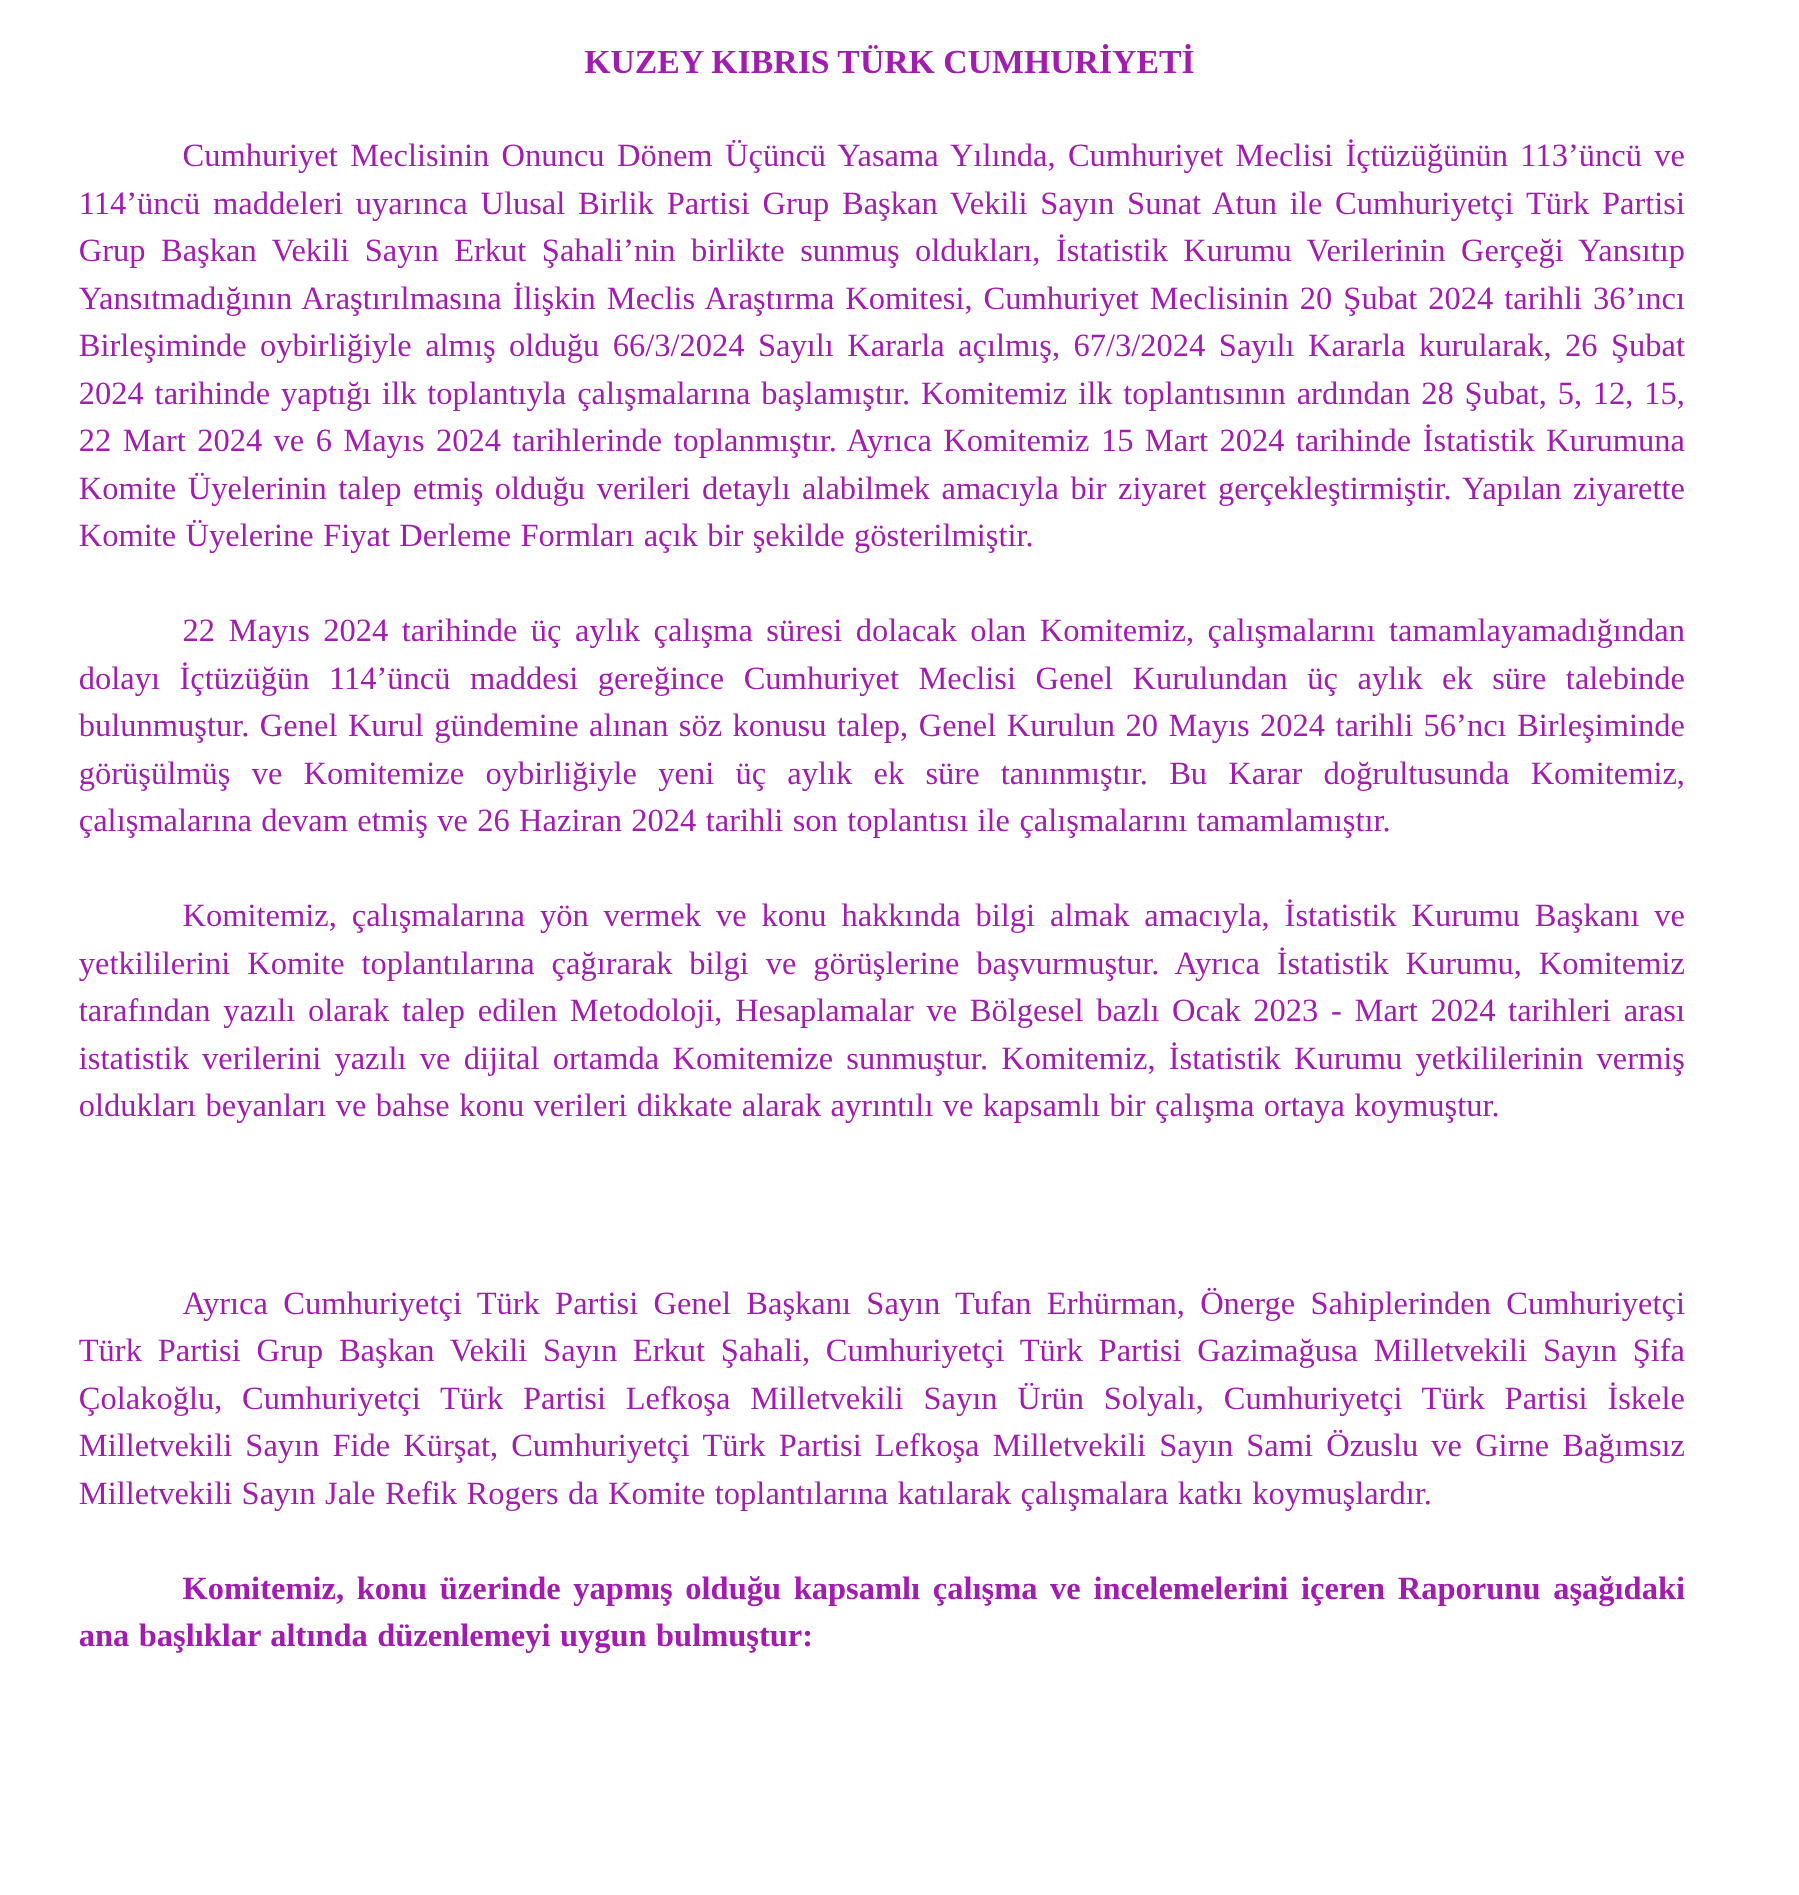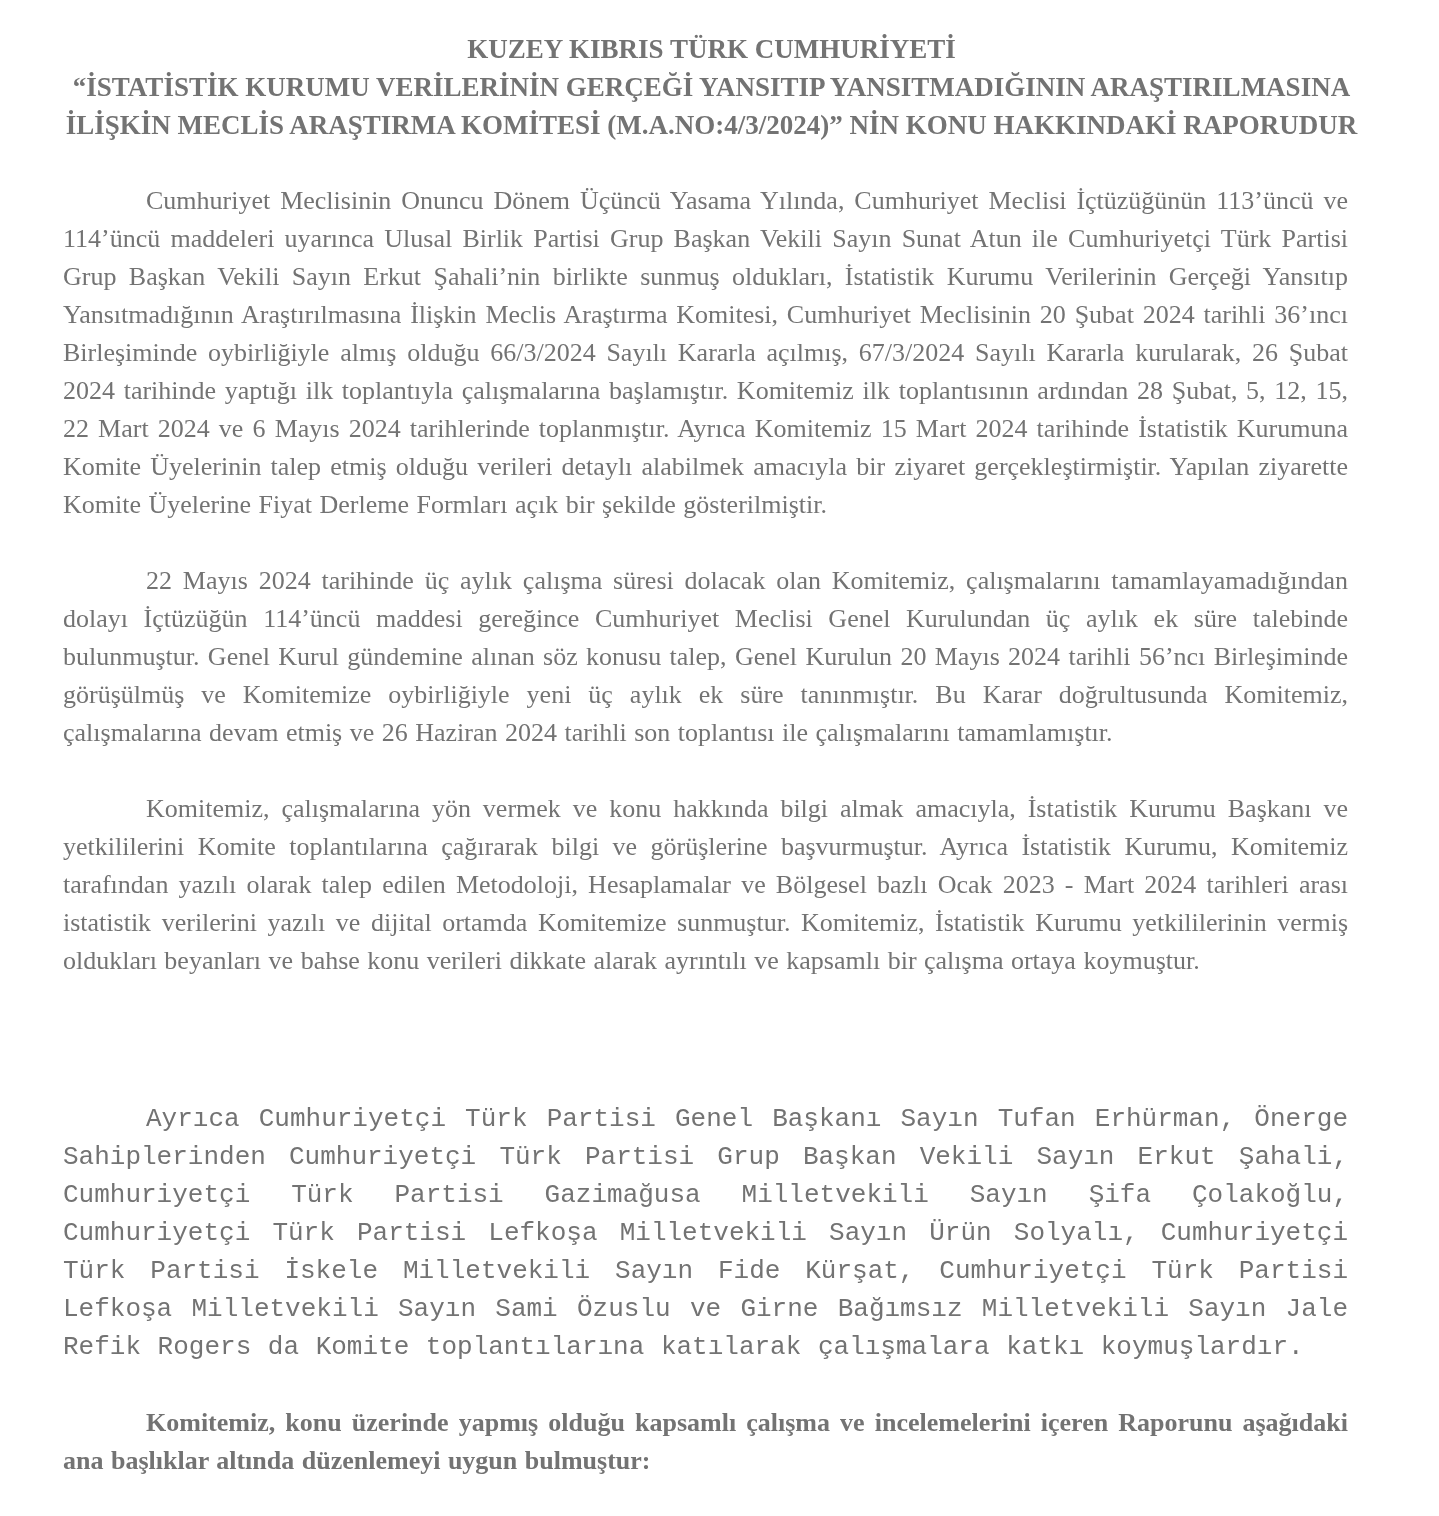--- a/index.html
+++ b/index.html
@@ -11,21 +11,21 @@
     width: 1439px;
     height: 1516px;
     overflow: hidden;
   }
   .page {
     box-sizing: border-box;
     width: 1439px;
     height: 1516px;
     padding: 30px 79px 20px 63px;
     background: #ffffff;
-    color: #737373;
+    color: #a21caf;
     font-family: "Liberation Serif", serif;
     font-size: 26px;
     line-height: 38px;
   }
   .doc-title {
     margin: 0 0 38px 0;
     font-size: 27px;
     font-weight: bold;
     line-height: 38px;
     text-align: center;
@@ -34,35 +34,33 @@
     display: block;
   }
   .body-para {
     margin: 0 12px 38px 0;
     text-align: justify;
     text-indent: 83px;
     word-spacing: 1px;
   }
   .body-para.extra-gap {
     margin-top: 120px;
-    font-family: Liberation Mono, monospace;
   }
   .body-para:last-child {
     margin-bottom: 0;
     font-weight: bold;
   }
 </style>
 </head>
 <body>
 
 <div class="page">
 
   <h1 class="doc-title">
     <span class="title-line">KUZEY KIBRIS TÜRK CUMHURİYETİ</span>
-    <span class="title-line">“İSTATİSTİK KURUMU VERİLERİNİN GERÇEĞİ YANSITIP YANSITMADIĞININ ARAŞTIRILMASINA İLİŞKİN MECLİS ARAŞTIRMA KOMİTESİ (M.A.NO:4/3/2024)” NİN KONU HAKKINDAKİ RAPORUDUR</span>
   </h1>
 
   <p class="body-para">Cumhuriyet Meclisinin Onuncu Dönem Üçüncü Yasama Yılında, Cumhuriyet Meclisi İçtüzüğünün 113’üncü ve 114’üncü maddeleri uyarınca Ulusal Birlik Partisi Grup Başkan Vekili Sayın Sunat Atun ile Cumhuriyetçi Türk Partisi Grup Başkan Vekili Sayın Erkut Şahali’nin birlikte sunmuş oldukları, İstatistik Kurumu Verilerinin Gerçeği Yansıtıp Yansıtmadığının Araştırılmasına İlişkin Meclis Araştırma Komitesi, Cumhuriyet Meclisinin 20 Şubat 2024 tarihli 36’ıncı Birleşiminde oybirliğiyle almış olduğu 66/3/2024 Sayılı Kararla açılmış, 67/3/2024 Sayılı Kararla kurularak, 26 Şubat 2024 tarihinde yaptığı ilk toplantıyla çalışmalarına başlamıştır. Komitemiz ilk toplantısının ardından 28 Şubat, 5, 12, 15, 22 Mart 2024 ve 6 Mayıs 2024 tarihlerinde toplanmıştır. Ayrıca Komitemiz 15 Mart 2024 tarihinde İstatistik Kurumuna Komite Üyelerinin talep etmiş olduğu verileri detaylı alabilmek amacıyla bir ziyaret gerçekleştirmiştir. Yapılan ziyarette Komite Üyelerine Fiyat Derleme Formları açık bir şekilde gösterilmiştir.</p>
 
   <p class="body-para">22 Mayıs 2024 tarihinde üç aylık çalışma süresi dolacak olan Komitemiz, çalışmalarını tamamlayamadığından dolayı İçtüzüğün 114’üncü maddesi gereğince Cumhuriyet Meclisi Genel Kurulundan üç aylık ek süre talebinde bulunmuştur. Genel Kurul gündemine alınan söz konusu talep, Genel Kurulun 20 Mayıs 2024 tarihli 56’ncı Birleşiminde görüşülmüş ve Komitemize oybirliğiyle yeni üç aylık ek süre tanınmıştır. Bu Karar doğrultusunda Komitemiz, çalışmalarına devam etmiş ve 26 Haziran 2024 tarihli son toplantısı ile çalışmalarını tamamlamıştır.</p>
 
   <p class="body-para">Komitemiz, çalışmalarına yön vermek ve konu hakkında bilgi almak amacıyla, İstatistik Kurumu Başkanı ve yetkililerini Komite toplantılarına çağırarak bilgi ve görüşlerine başvurmuştur. Ayrıca İstatistik Kurumu, Komitemiz tarafından yazılı olarak talep edilen Metodoloji, Hesaplamalar ve Bölgesel bazlı Ocak 2023 - Mart 2024 tarihleri arası istatistik verilerini yazılı ve dijital ortamda Komitemize sunmuştur. Komitemiz, İstatistik Kurumu  yetkililerinin vermiş oldukları beyanları ve bahse konu verileri dikkate alarak ayrıntılı ve kapsamlı bir çalışma ortaya koymuştur.</p>
 
   <p class="body-para extra-gap">Ayrıca Cumhuriyetçi Türk Partisi Genel Başkanı Sayın Tufan Erhürman, Önerge Sahiplerinden Cumhuriyetçi Türk Partisi Grup Başkan Vekili Sayın Erkut Şahali, Cumhuriyetçi Türk Partisi Gazimağusa Milletvekili Sayın Şifa Çolakoğlu, Cumhuriyetçi Türk Partisi Lefkoşa Milletvekili Sayın Ürün Solyalı, Cumhuriyetçi Türk Partisi İskele Milletvekili Sayın Fide Kürşat, Cumhuriyetçi Türk Partisi Lefkoşa Milletvekili Sayın Sami Özuslu ve Girne Bağımsız Milletvekili Sayın Jale Refik Rogers da Komite toplantılarına katılarak çalışmalara katkı koymuşlardır.</p>
 

